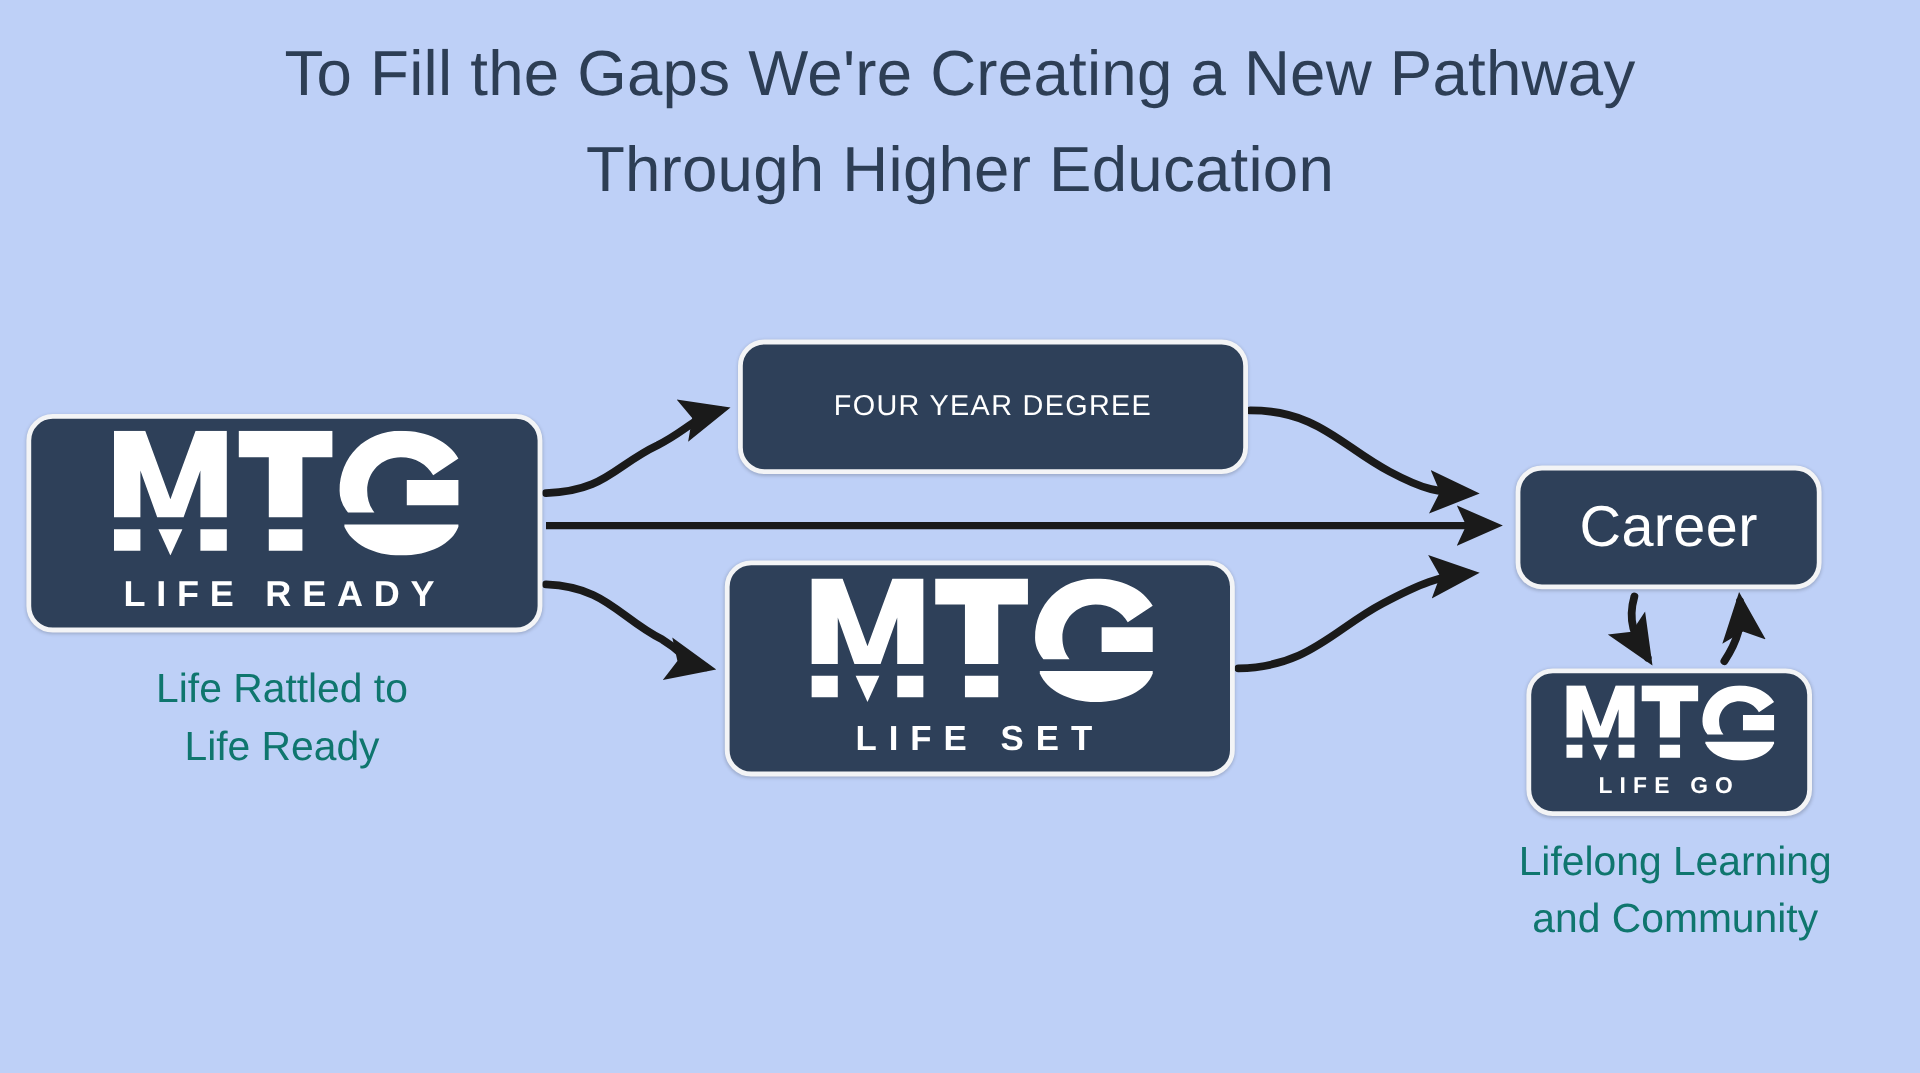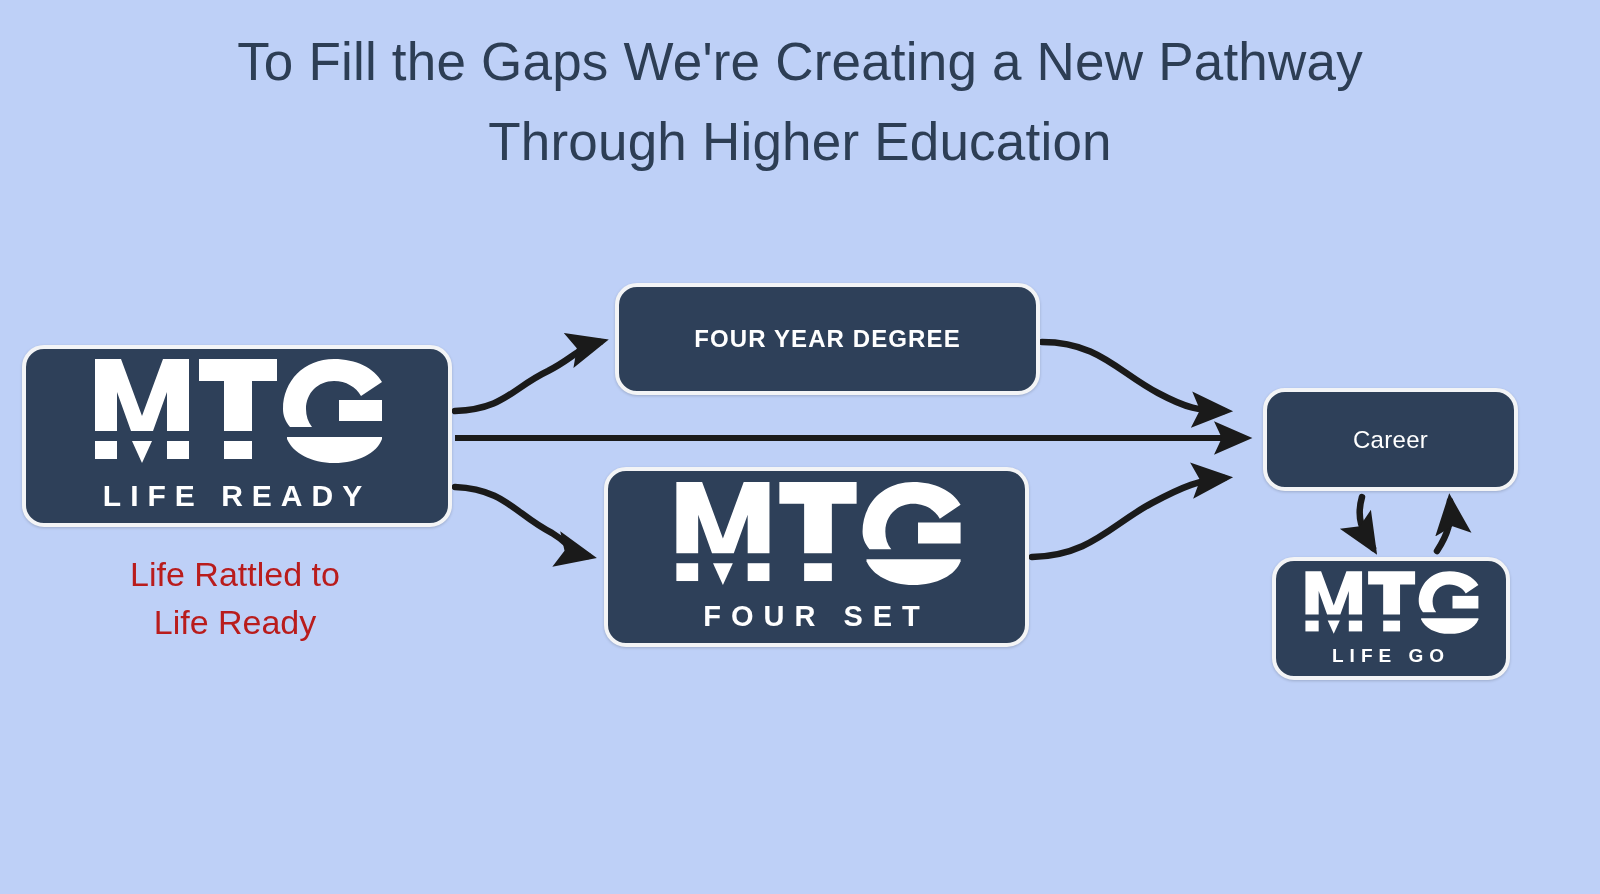--- a/index.html
+++ b/index.html
@@ -61,24 +61,24 @@
   }
 
   
   .node-text {
     color: #ffffff;
     text-align: center;
   }
   .label-degree {
     font-size: 24px;
     letter-spacing: 1.1px;
-    font-weight: 700;
+    font-weight: 400;
   }
   .label-career {
-    font-size: 24px;
+    font-size: 48px;
     font-weight: 300;
     letter-spacing: 0.3px;
   }
 
   
   .logo {
     display: flex;
     flex-direction: column;
     align-items: center;
     justify-content: center;
@@ -88,21 +88,21 @@
     color: #ffffff;
     font-weight: 700;
     text-align: center;
     white-space: nowrap;
   }
 
   
   .caption {
     position: absolute;
     text-align: center;
-    color: #b91c1c;
+    color: #0f766e;
     font-size: 34px;
     line-height: 1.42;
     font-weight: 400;
     white-space: pre-line;
   }
 
   
   #node-life-ready { left: 22px;   top: 345px; width: 430px; height: 182px; }
   #node-degree     { left: 615px;  top: 283px; width: 425px; height: 112px; }
   #node-life-set   { left: 604px;  top: 467px; width: 425px; height: 180px; }
@@ -191,21 +191,21 @@
           <path d="M108,0 L186,0 L186,22 L161,22 L161,72 L133,72 L133,22 L108,22 Z"></path>
           <path d="M133,82 L161,82 L161,100 L133,100 Z"></path>
           <path d="M243,0 C265,0 283,9 291,23 L270,37 C265,28 255,22 243,22
                    C227,22 215,34 215,50 C215,57 217,63 221,68 L199,68
                    C194,62 192,56 192,50 C192,22 213,0 243,0 Z"></path>
           <path d="M248,41 L291,41 L291,62 L248,62 Z"></path>
           <path d="M196,78 L291,78 L291,80 C286,94 267,104 243,104
                    C220,104 202,94 196,80 Z"></path>
         </g>
       </svg>
-      <div class="logo-tagline" style="font-size:29px; letter-spacing:10px; margin-top:15px;">FOUR SET</div>
+      <div class="logo-tagline" style="font-size:29px; letter-spacing:10px; margin-top:15px;">LIFE SET</div>
     </div>
   </div>
 
   <div class="node" id="node-career">
     <div class="node-text label-career">Career</div>
   </div>
 
   <div class="node" id="node-life-go">
     <div class="logo">
       <svg width="176" height="63" viewBox="0 0 292 104" aria-hidden="true">
@@ -220,14 +220,16 @@
                    C227,22 215,34 215,50 C215,57 217,63 221,68 L199,68
                    C194,62 192,56 192,50 C192,22 213,0 243,0 Z"></path>
           <path d="M248,41 L291,41 L291,62 L248,62 Z"></path>
           <path d="M196,78 L291,78 L291,80 C286,94 267,104 243,104
                    C220,104 202,94 196,80 Z"></path>
         </g>
       </svg>
       <div class="logo-tagline" style="font-size:19px; letter-spacing:6px; margin-top:11px;">LIFE GO</div>
     </div>
   </div>
+  <div class="caption" id="cap-life-go">Lifelong Learning
+and Community</div>
 
 </div>
 
 </body></html>

